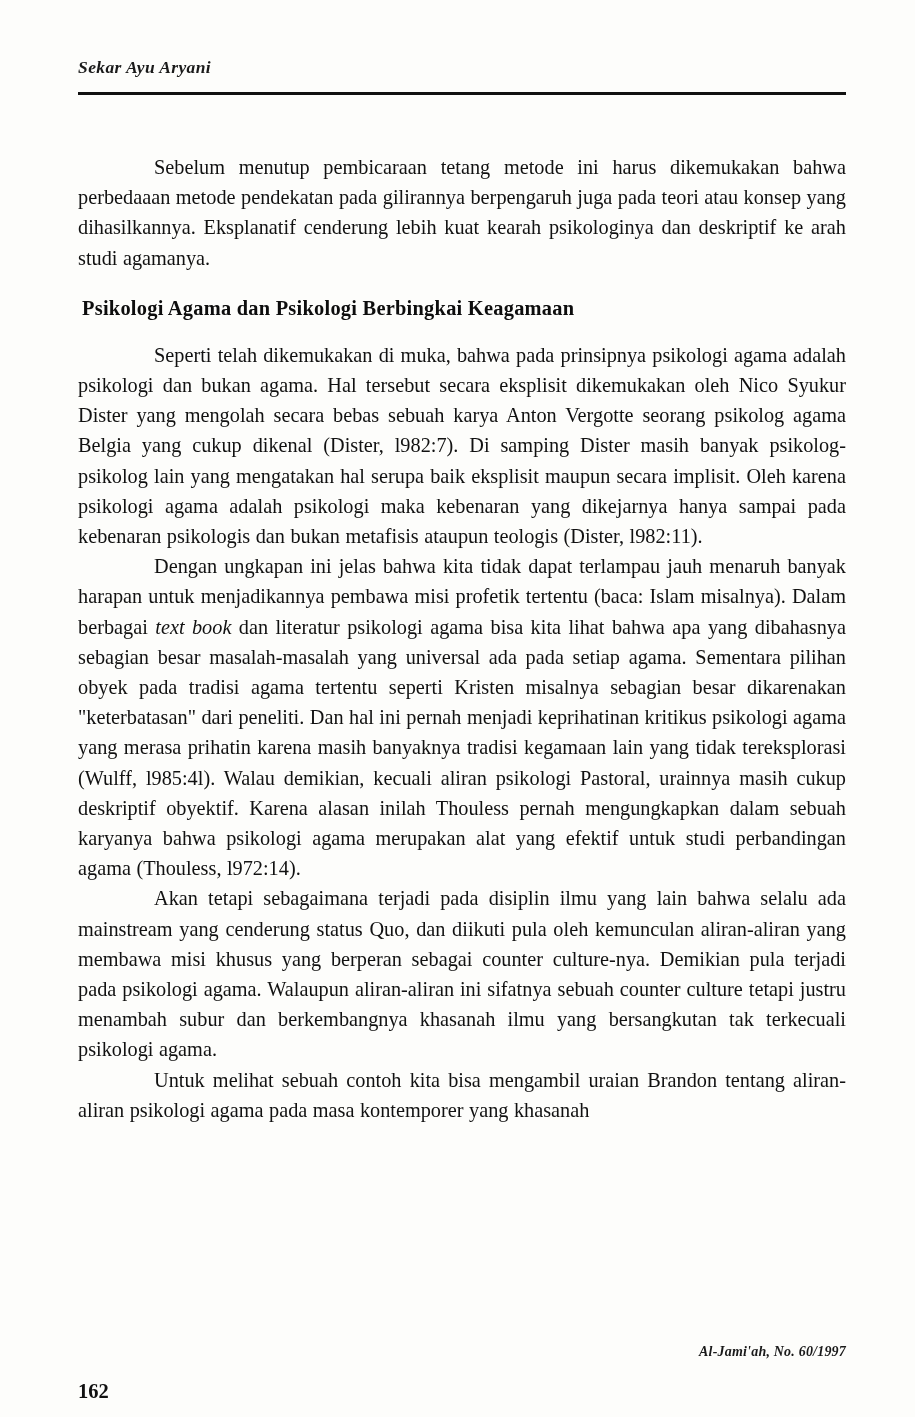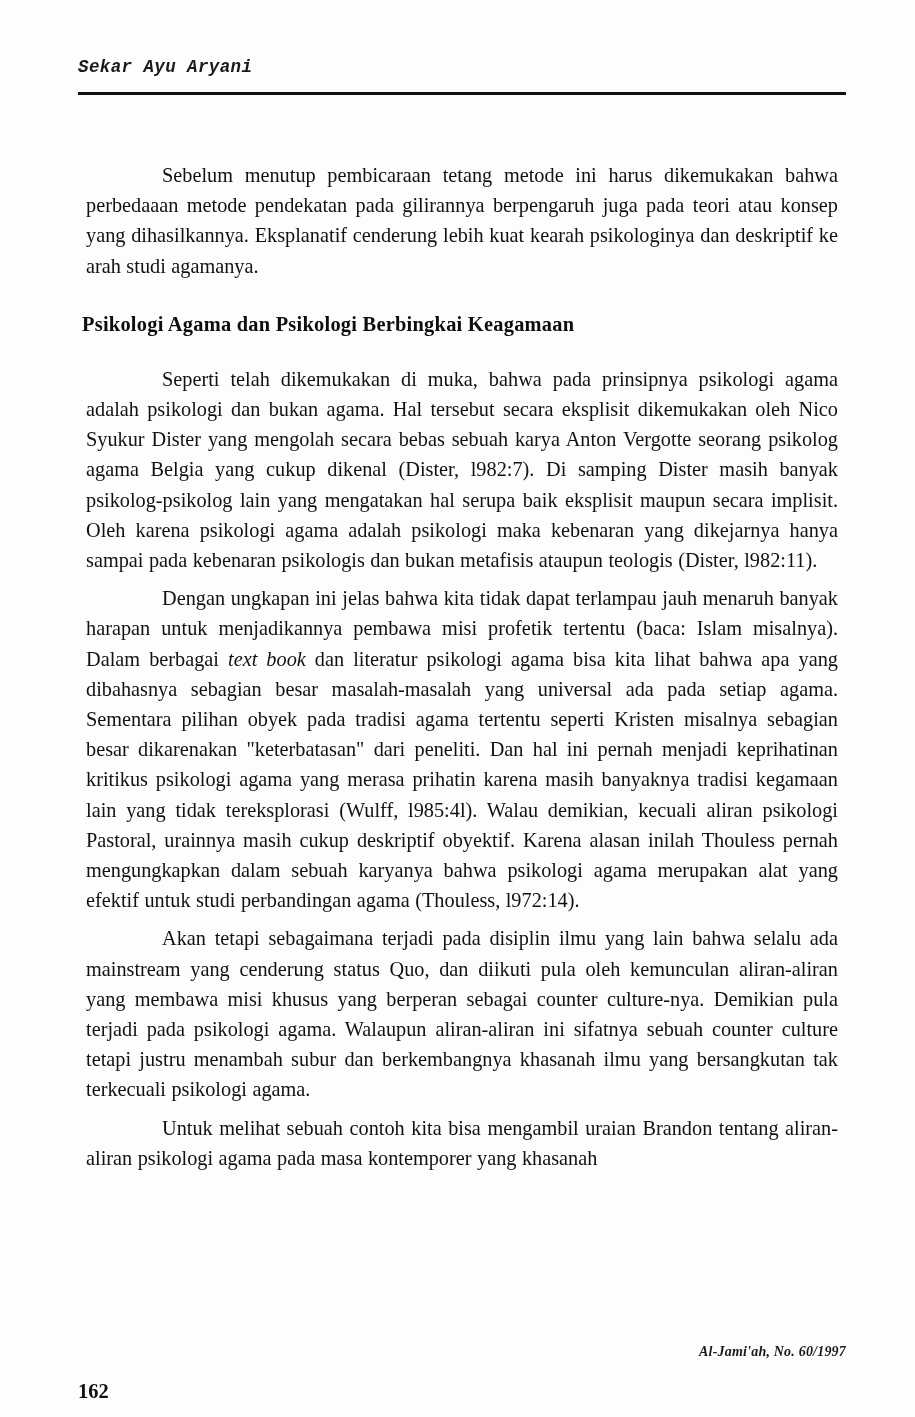--- a/index.html
+++ b/index.html
@@ -32,40 +32,39 @@
     width: 768px;
   }
   .running-head-text {
     font-style: italic;
     font-weight: 700;
     font-size: 17.5px;
     letter-spacing: 0.4px;
     color: #1a1a1a;
     line-height: 1.1;
     white-space: nowrap;
-    font-family: Liberation Mono, monospace;
   }
   .head-rule {
     position: absolute;
     left: 78px;
     top: 92px;
     width: 768px;
     height: 3px;
     background: #111111;
   }
 
   
   .content {
     position: absolute;
     left: 78px;
     top: 152px;
     width: 768px;
   }
   p.para {
-    margin: 8px;
+    margin: 0;
     font-size: 20.3px;
     line-height: 30.2px;
     text-align: justify;
     text-justify: inter-word;
     text-indent: 76px;
     color: #111111;
     word-spacing: 0.4px;
     -webkit-hyphens: none;
     hyphens: none;
   }

